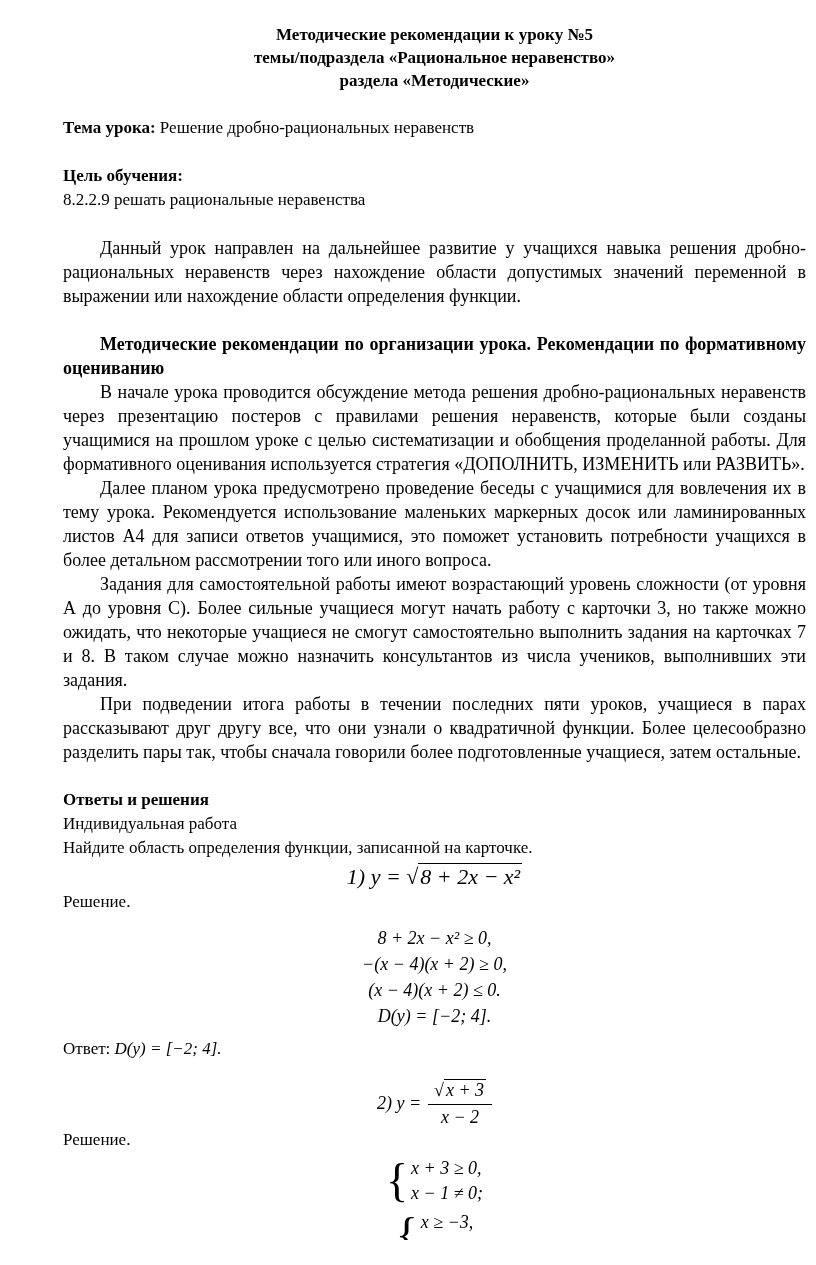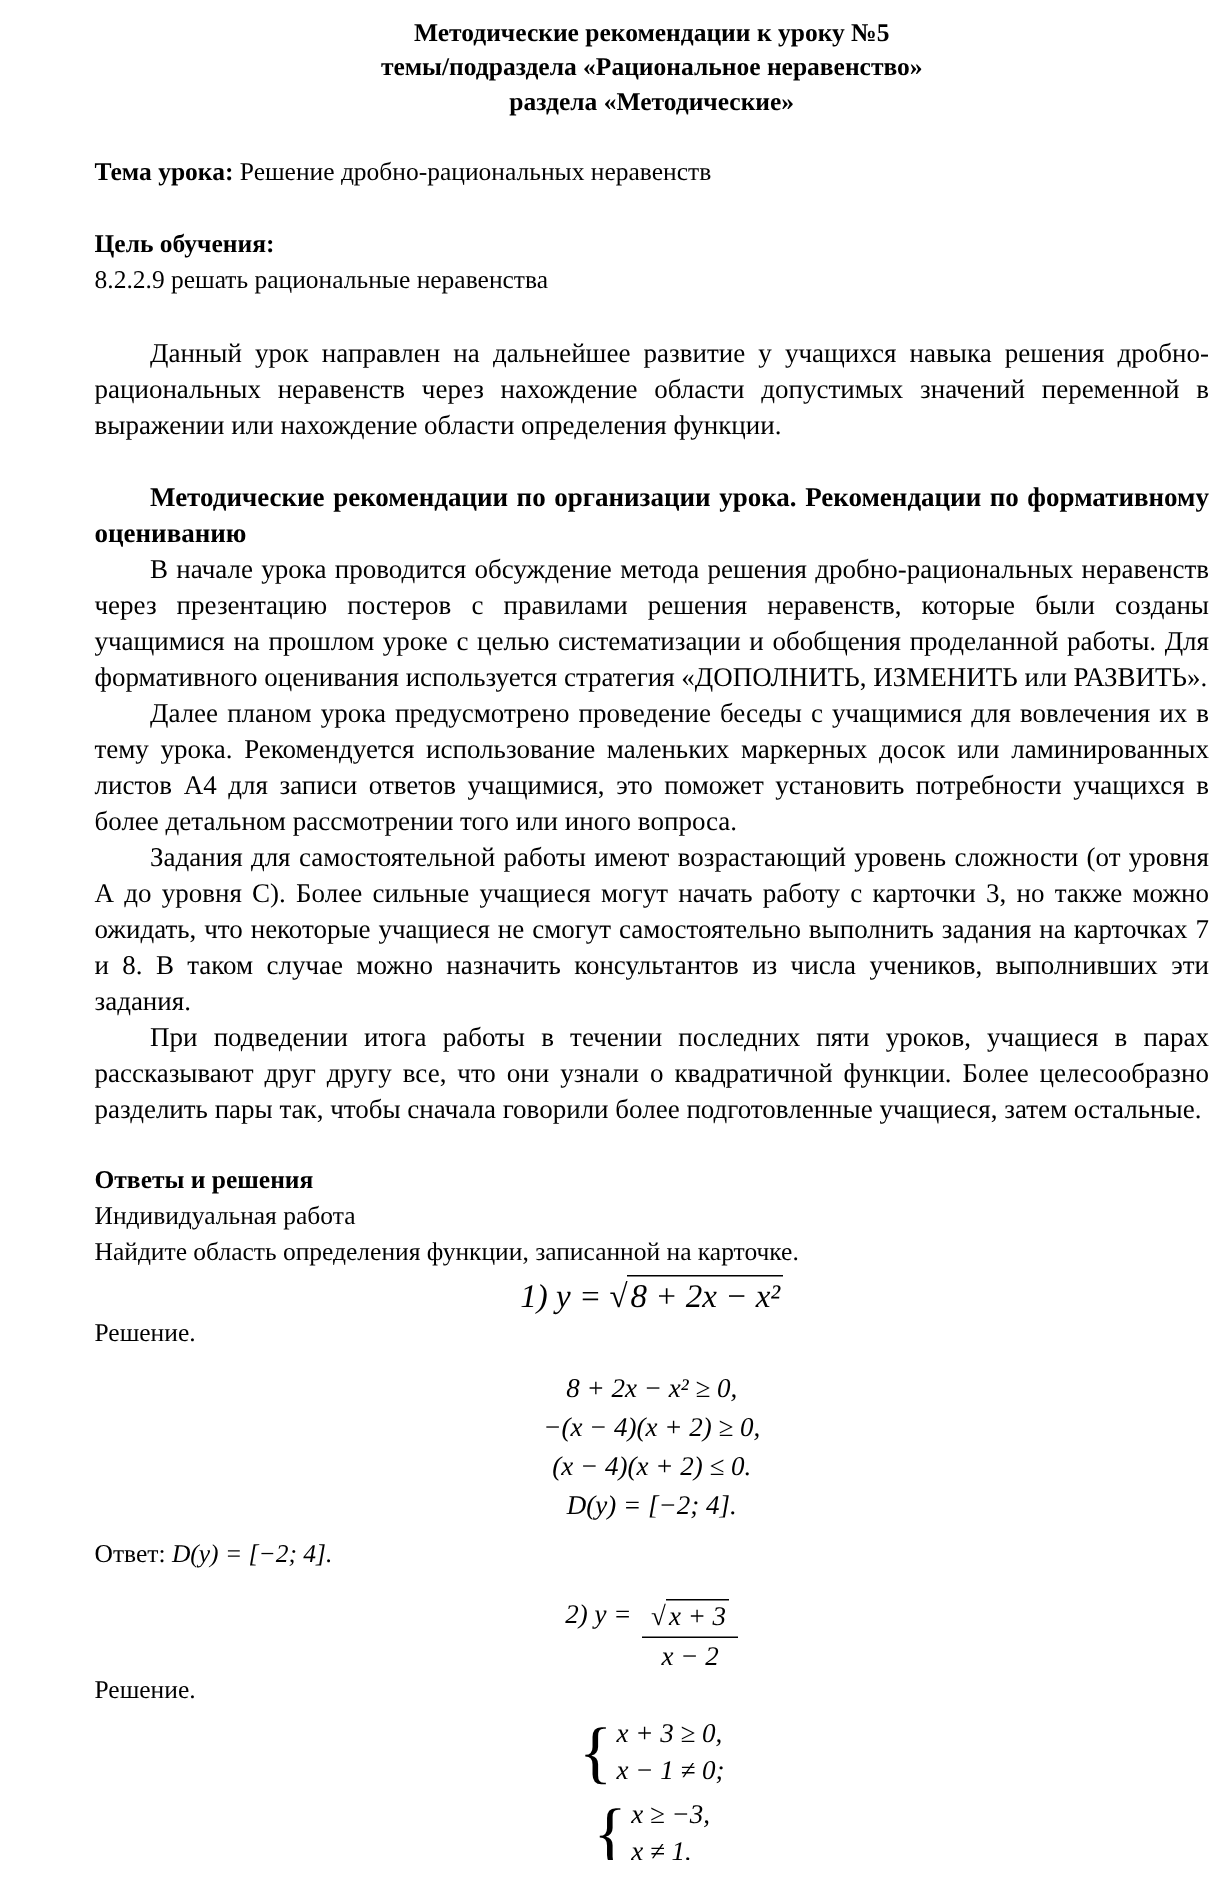--- a/index.html
+++ b/index.html
@@ -1,21 +1,21 @@
 <!DOCTYPE html>
 <html><head>
 <meta charset="utf-8">
 <style>
   * { margin:0; padding:0; box-sizing:border-box; }
   html, body { background:#ffffff; }
   body {
     width:816px; height:1265px; overflow:hidden;
     font-family:"Liberation Serif", serif; color:#000;
   }
-  .doc { width:816px; height:1240px; padding:10px 10px 0 63px; overflow:hidden; }
+  .doc { width:816px; height:1240px; padding:23px 10px 0 63px; overflow:hidden; }
 
   .title { text-align:center; font-weight:bold; font-size:17px; line-height:23px; }
 
   .line { font-size:17px; line-height:24px; }
   .gap-before { margin-top:24px; }
 
   .para {
     font-size:18px; line-height:24px;
     text-align:justify; text-indent:37px;
   }
@@ -24,21 +24,21 @@
   .math { font-style:italic; }
 
   .eq-line { text-align:center; font-size:22px; line-height:26px; margin-top:4px; }
 
   .sqrt { white-space:nowrap; }
   .sqrt .sign { font-style:italic; }
   .sqrt .radicand { border-top:1.2px solid #000; padding:0 2px; }
 
   .steps { text-align:center; font-size:18px; line-height:26px; margin-top:11px; }
 
-  .eq2-line { display:flex; justify-content:center; align-items:flex-start; gap:7px; margin-top:18px; font-size:18px; }
+  .eq2-line { display:flex; justify-content:center; align-items:center; gap:7px; margin-top:18px; font-size:18px; }
   .frac { display:inline-block; text-align:center; vertical-align:middle; }
   .frac .num { display:block; border-bottom:1.2px solid #000; padding:1px 6px 3px; }
   .frac .den { display:block; padding-top:2px; }
 
   .system-row { display:flex; justify-content:center; align-items:center; margin-top:4px; }
   .brace { font-size:46px; font-weight:300; line-height:1; margin-right:3px; font-style:normal; }
   .sys-lines { text-align:left; font-size:18px; line-height:25px; }
 </style>
 </head>
 <body>

